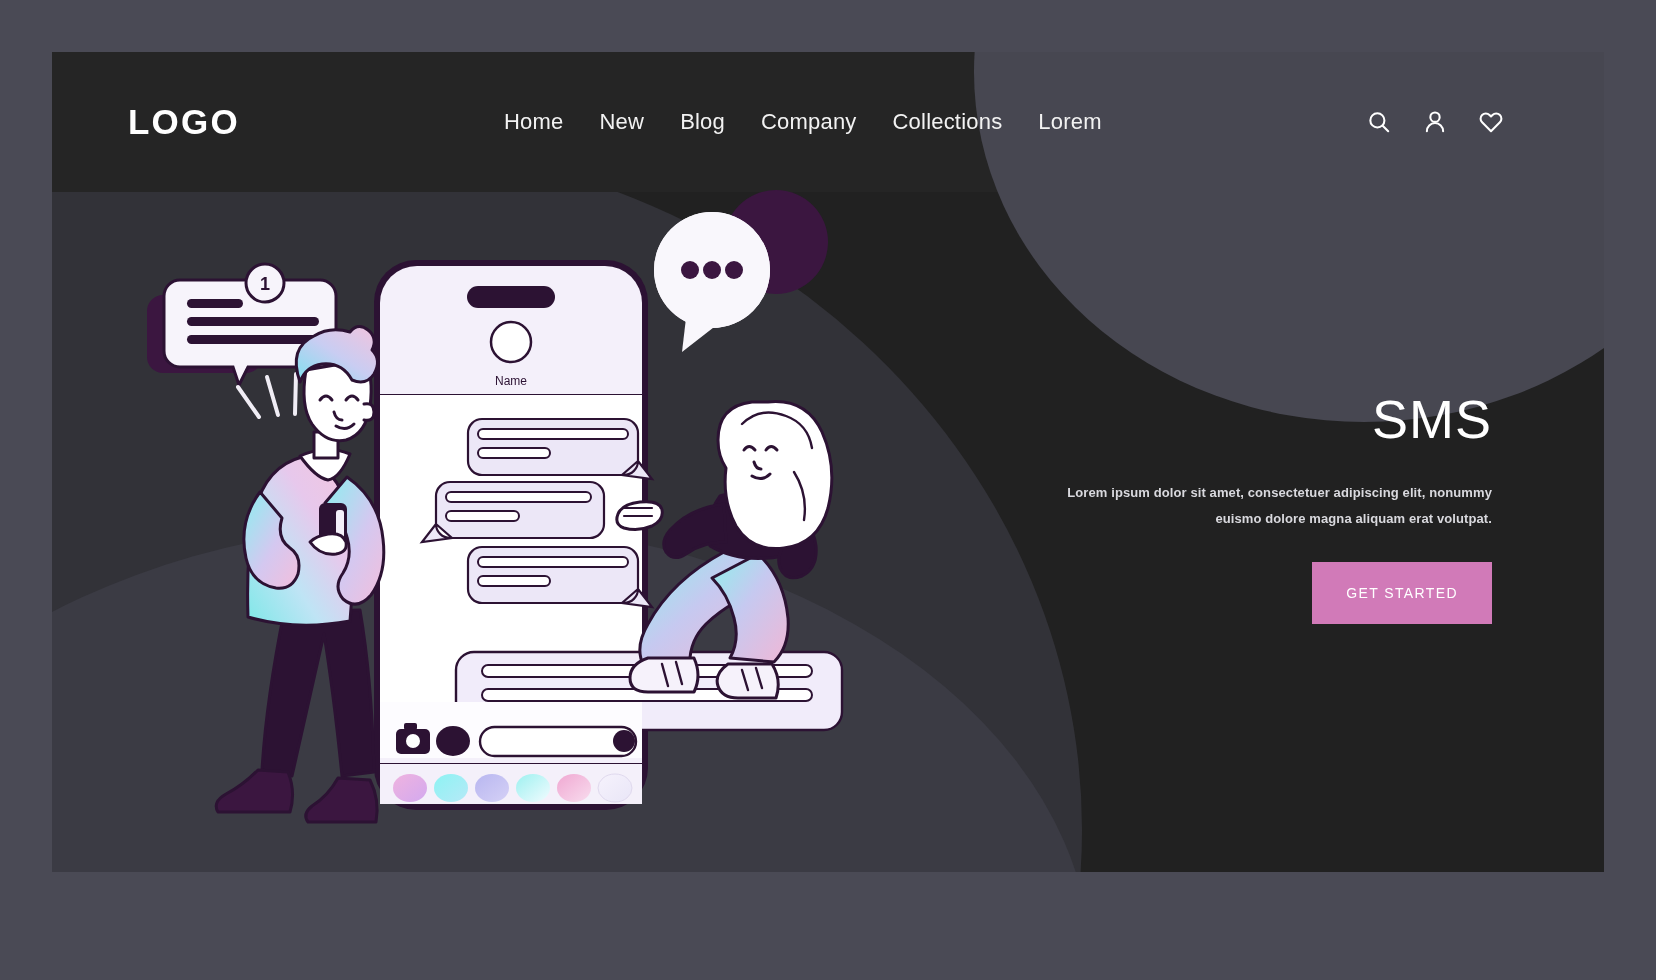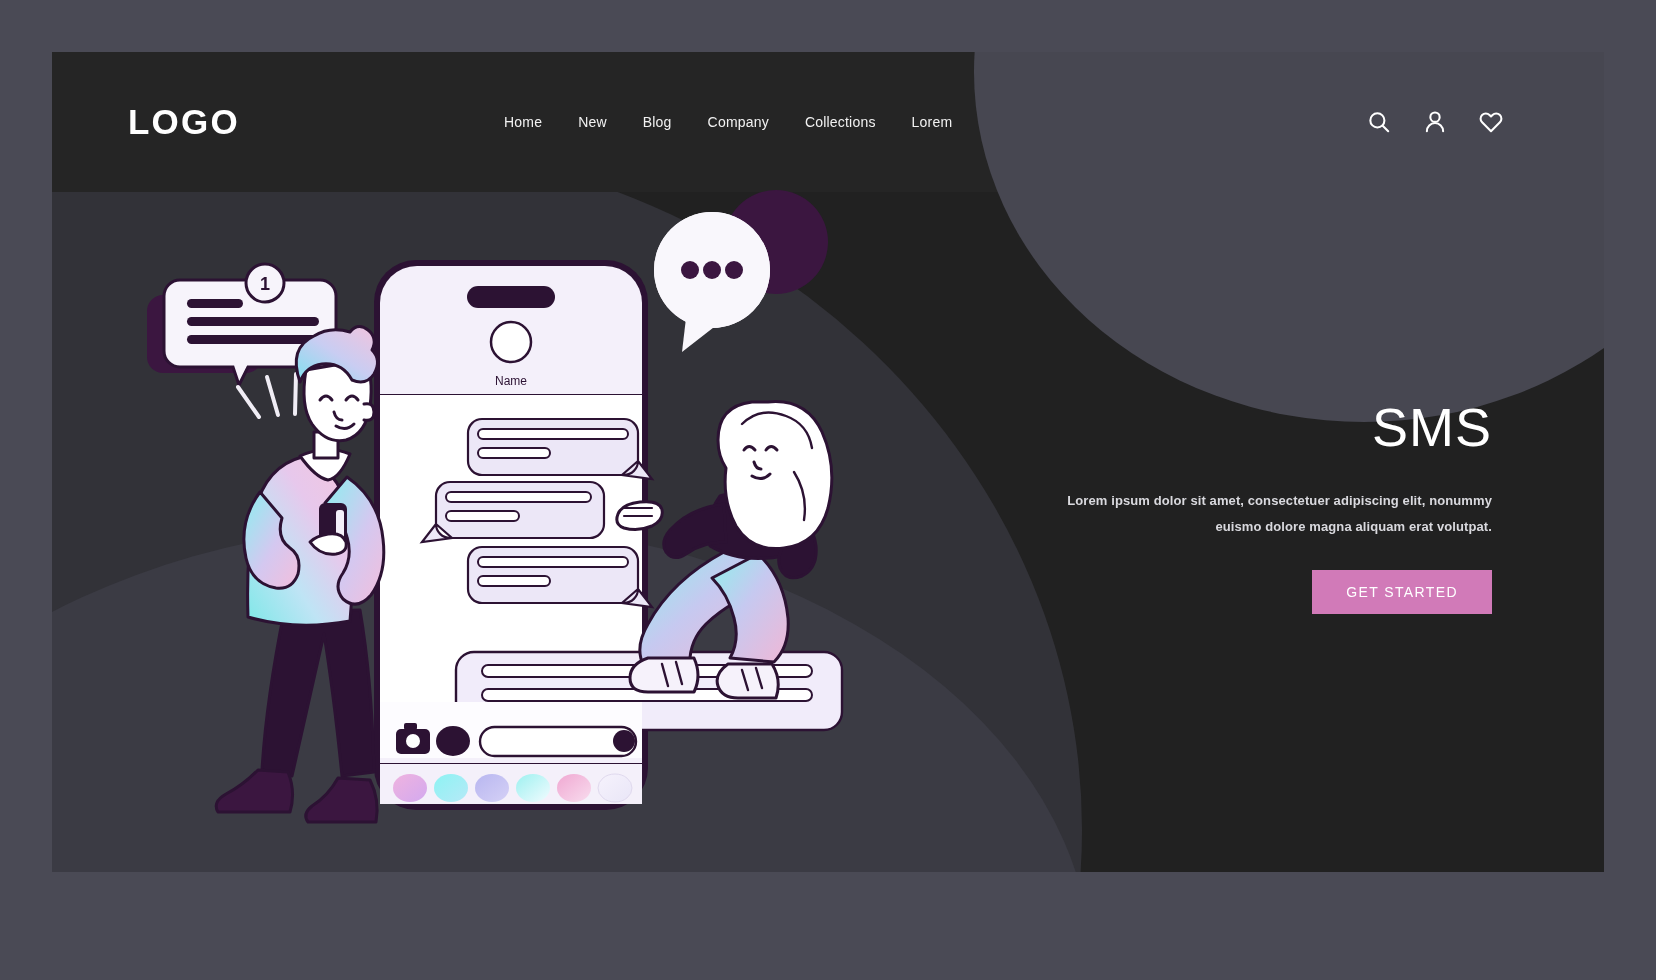--- a/index.html
+++ b/index.html
@@ -59,50 +59,50 @@
     transform: translateY(-50%);
     color: #ffffff; font-size: 35px; font-weight: bold;
     letter-spacing: 2.2px;
   }
   #nav {
     position: absolute; left: 452px; top: 50%;
     transform: translateY(-50%);
     display: flex; align-items: center; gap: 36px;
   }
   .nav-item {
-    color: #f2f2f2; font-size: 14px; font-weight: 400;
+    color: #f2f2f2; font-size: 22px; font-weight: 400;
     white-space: nowrap; cursor: pointer;
     letter-spacing: .2px;
   }
   #header-icons {
     position: absolute; right: 100px; top: 50%;
     transform: translateY(-50%);
     display: flex; align-items: center; gap: 30px;
   }
   .hicon { width: 26px; height: 26px; cursor: pointer; display: block; }
   .hicon svg { width: 26px; height: 26px; display: block; }
   
   #hero {
-    position: absolute; right: 112px; top: 348px;
+    position: absolute; right: 112px; top: 340px;
     width: 430px; text-align: right; z-index: 35;
   }
   #hero-title {
     color: #ffffff; font-size: 54px; font-weight: 400;
     letter-spacing: 1px; line-height: 1;
   }
   #hero-para {
     margin-top: 34px; color: #d9d9de;
     font-size: 13px; font-weight: bold; line-height: 2.0;
     letter-spacing: .1px;
   }
   #cta {
     margin-top: 30px; display: inline-block;
     background: #d17ab8; color: #ffffff;
     font-size: 14px; letter-spacing: 1.4px;
-    padding: 14px 34px; border: none; cursor: pointer;
+    padding: 23px 34px; border: none; cursor: pointer;
     font-family: "Liberation Sans", sans-serif;
   }
   
   #illustration {
     position: absolute; left: 0; top: 0;
     width: 1050px; height: 820px; z-index: 30;
   }
   #illustration svg { width: 100%; height: 100%; display: block; }
 </style>
 </head>

